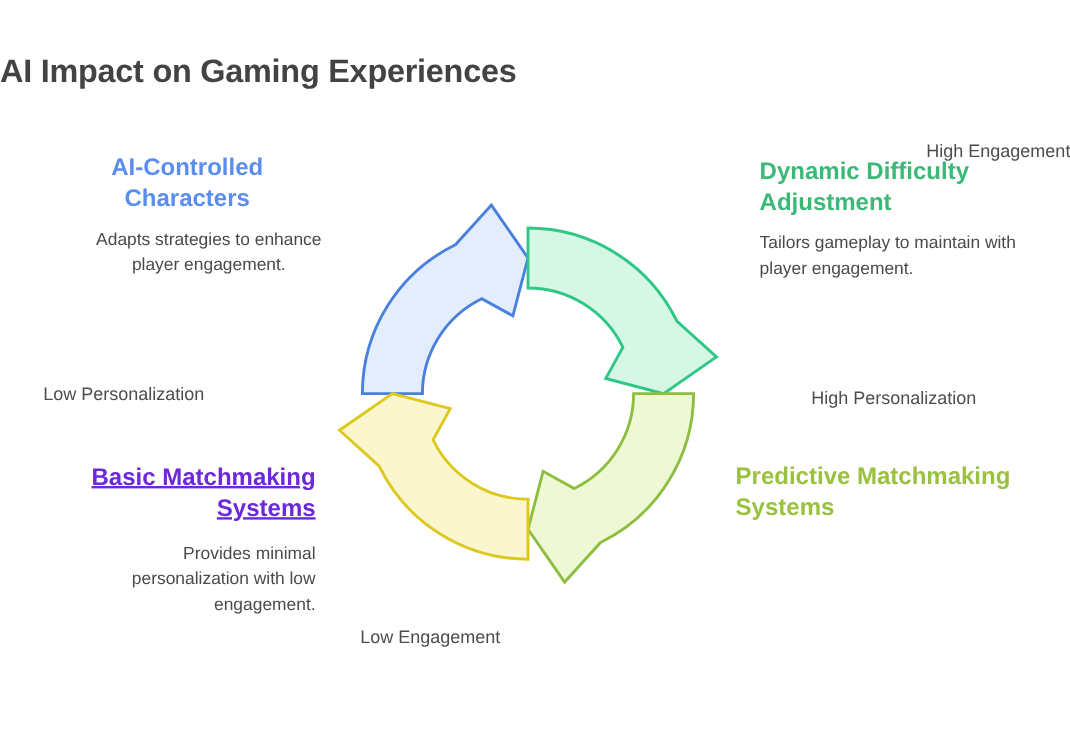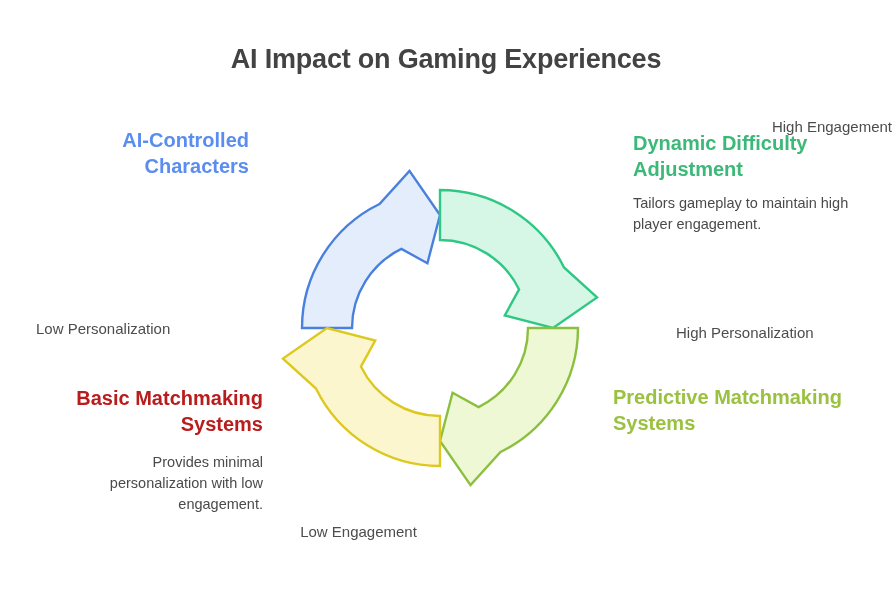--- a/index.html
+++ b/index.html
@@ -20,21 +20,21 @@
     position: absolute;
     inset: 0;
   }
 
   
   .page-title {
     position: absolute;
     left: 0;
     top: 25px;
     width: 892px;
-    text-align: center;
+    text-align: left;
     font-size: 27px;
     font-weight: bold;
     color: #434343;
     letter-spacing: -0.2px;
     line-height: 1.2;
   }
 
   
   .cycle-wrap {
     position: absolute;
@@ -74,21 +74,21 @@
     line-height: 1.32;
     margin: 0 0 10px 0;
   }
   .quad-body {
     font-size: 14.5px;
     color: #4a4a4a;
     line-height: 1.47;
     margin: 0;
   }
 
-  .quad-tl { left: 19px;  top: 127px; text-align: right; }
+  .quad-tl { left: 41px;  top: 127px; text-align: center; }
   .quad-bl { left: 33px;  top: 385px; text-align: right; }
   .quad-tr { left: 613px; top: 130px; text-align: left; margin-left: 20px; }
   .quad-br { left: 613px; top: 384px; text-align: left; }
 
   .quad-tl .quad-body { padding-left: 36px; }
   .quad-bl .quad-body { padding-left: 30px; }
   .quad-tr .quad-body { padding-right: 6px; }
   .quad-br .quad-body { padding-right: 2px; }
 
   .quad-br .quad-heading { }
@@ -112,29 +112,30 @@
     </svg>
   </div>
 
   <div class="axis-label axis-top">High Engagement</div>
   <div class="axis-label axis-bottom">Low Engagement</div>
   <div class="axis-label axis-left">Low Personalization</div>
   <div class="axis-label axis-right">High Personalization</div>
 
   <div class="quad quad-tl">
     <p class="quad-heading" id="head-tl" style="color: rgb(91, 141, 239);">AI-Controlled Characters</p>
+    <p class="quad-body">Adapts strategies to enhance player engagement.</p>
   </div>
 
   <div class="quad quad-tr">
     <p class="quad-heading" id="head-tr" style="color: rgb(60, 184, 120);">Dynamic Difficulty Adjustment</p>
-    <p class="quad-body">Tailors gameplay to maintain high player engagement.</p>
+    <p class="quad-body">Tailors gameplay to maintain with player engagement.</p>
   </div>
 
   <div class="quad quad-bl">
-    <p class="quad-heading" id="head-bl" style="color: #b91c1c;">Basic Matchmaking Systems</p>
+    <p class="quad-heading" id="head-bl" style="color: #6d28d9; text-decoration: underline;">Basic Matchmaking Systems</p>
     <p class="quad-body">Provides minimal personalization with low engagement.</p>
   </div>
 
   <div class="quad quad-br">
     <p class="quad-heading" id="head-br" style="color: rgb(154, 193, 64);">Predictive Matchmaking Systems</p>
   </div>
 
 </div>
 
 </body></html>

